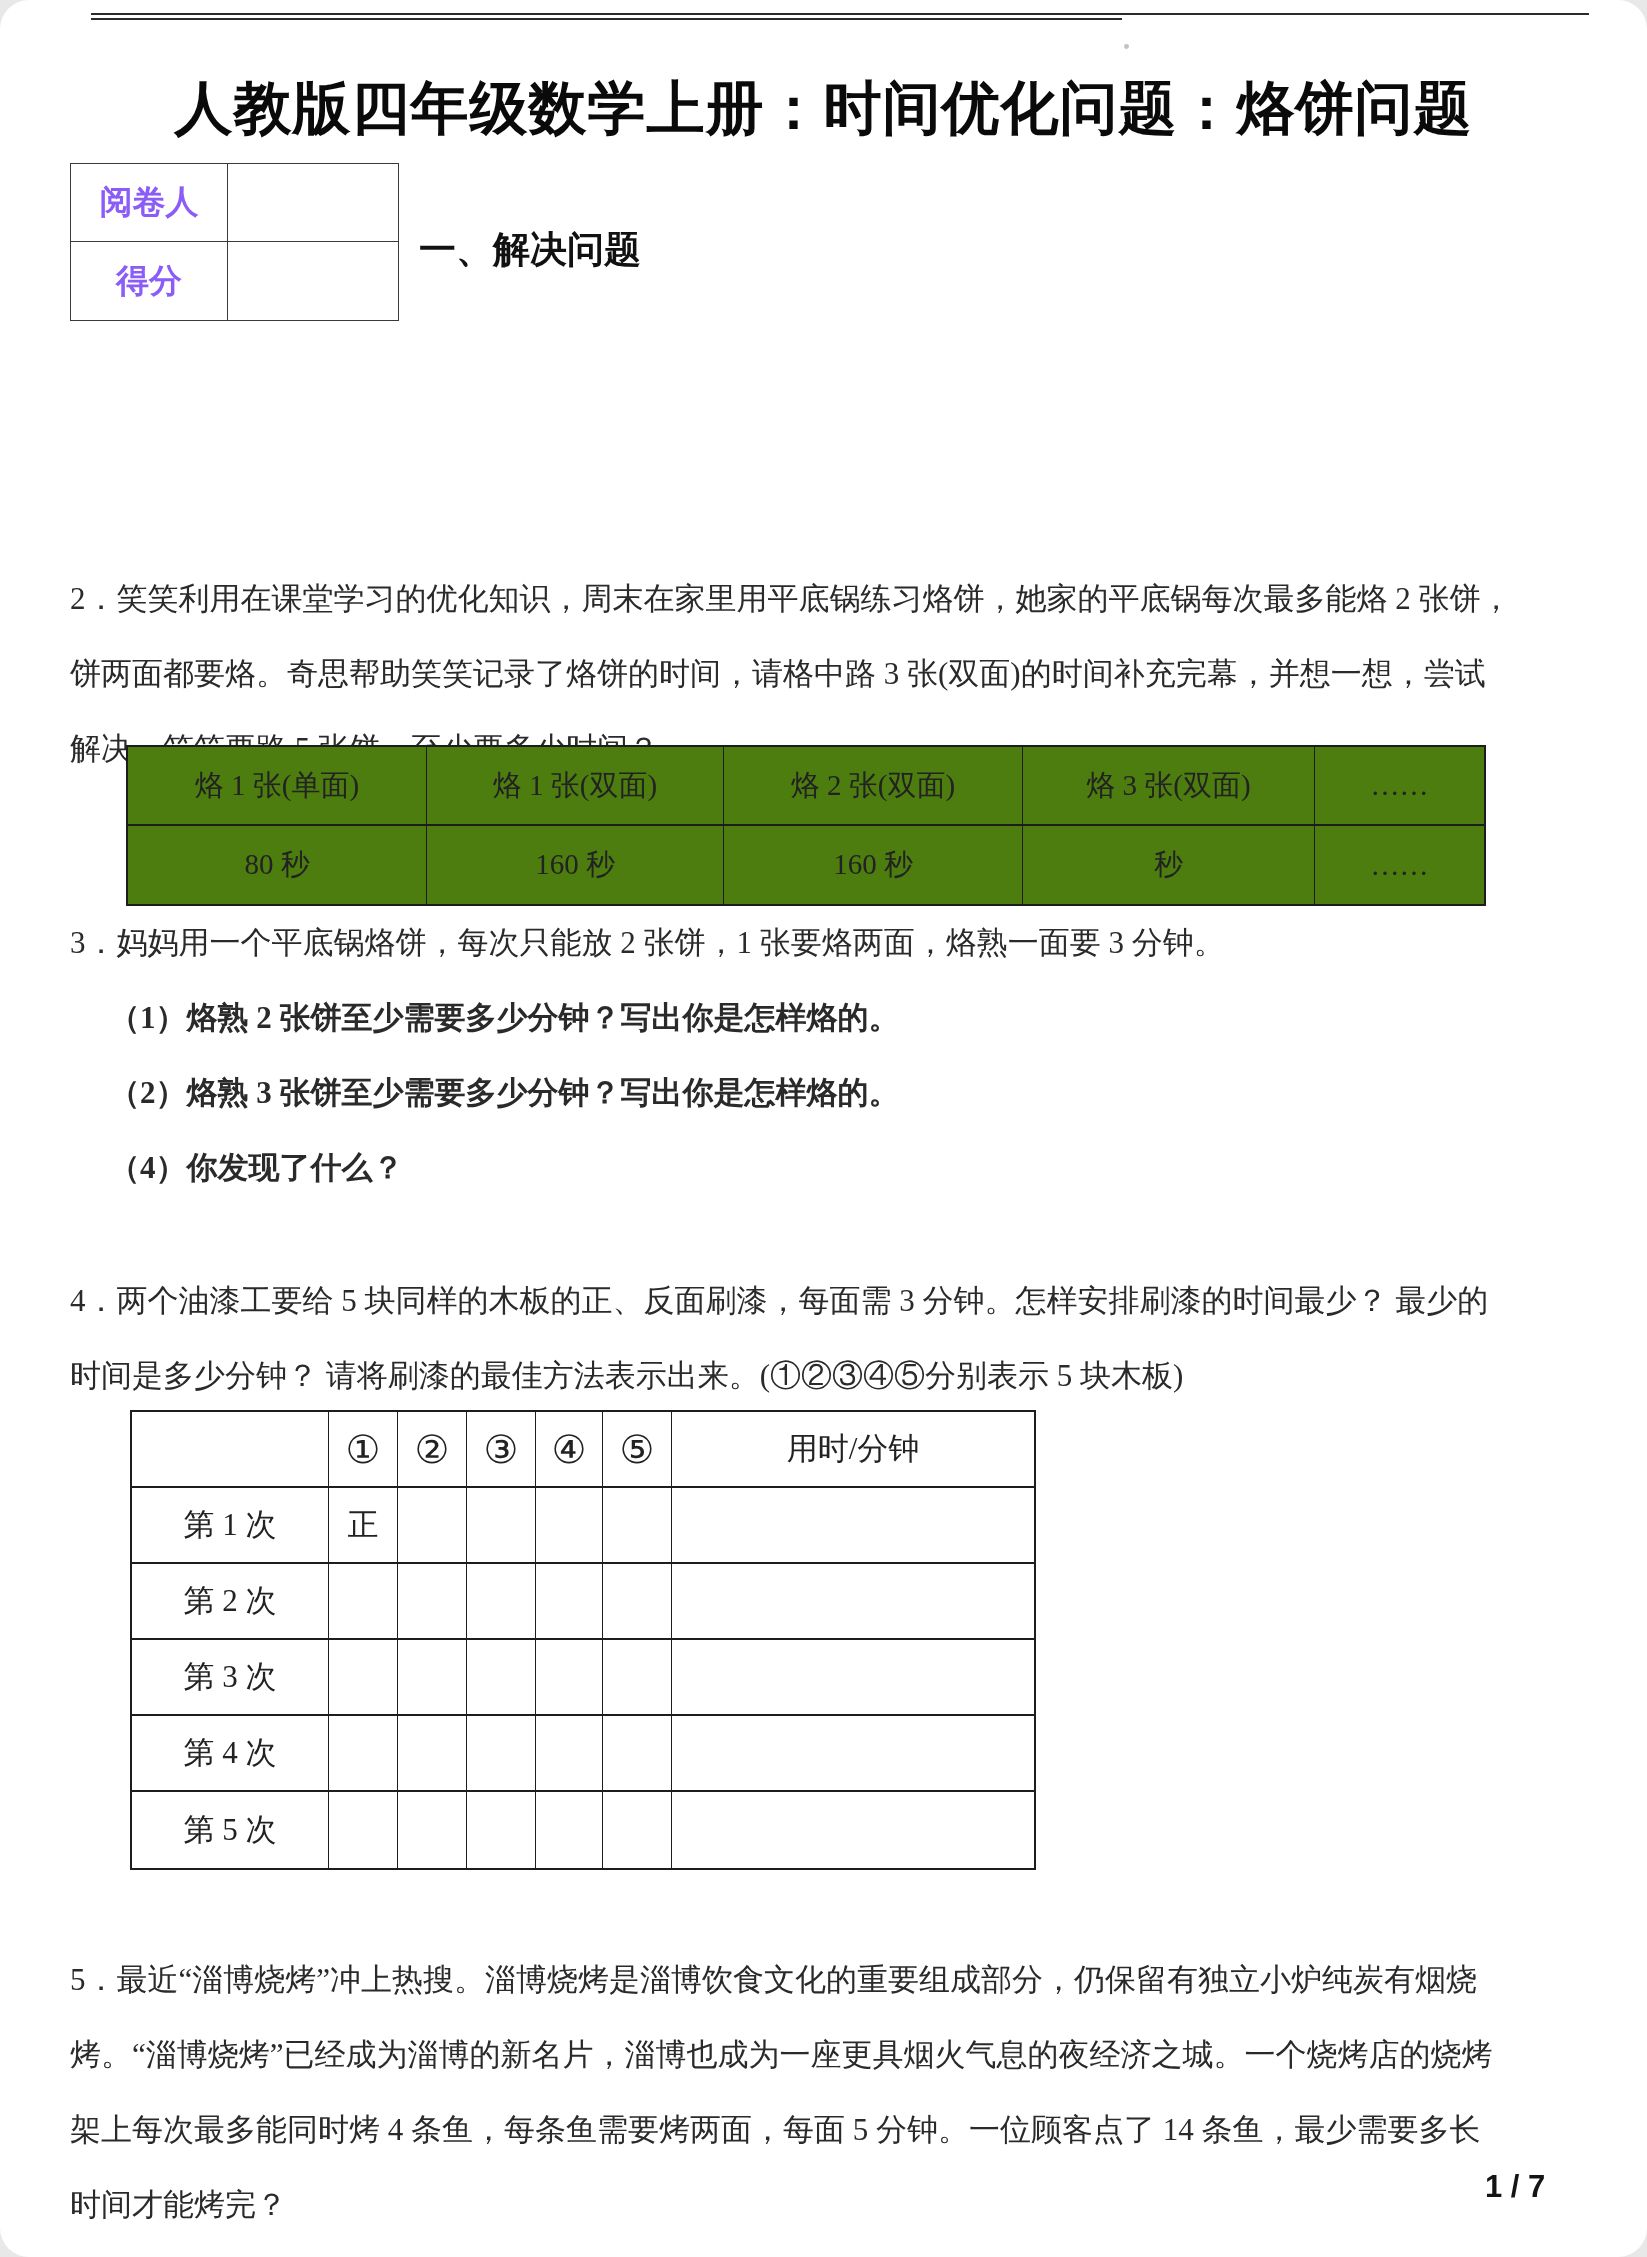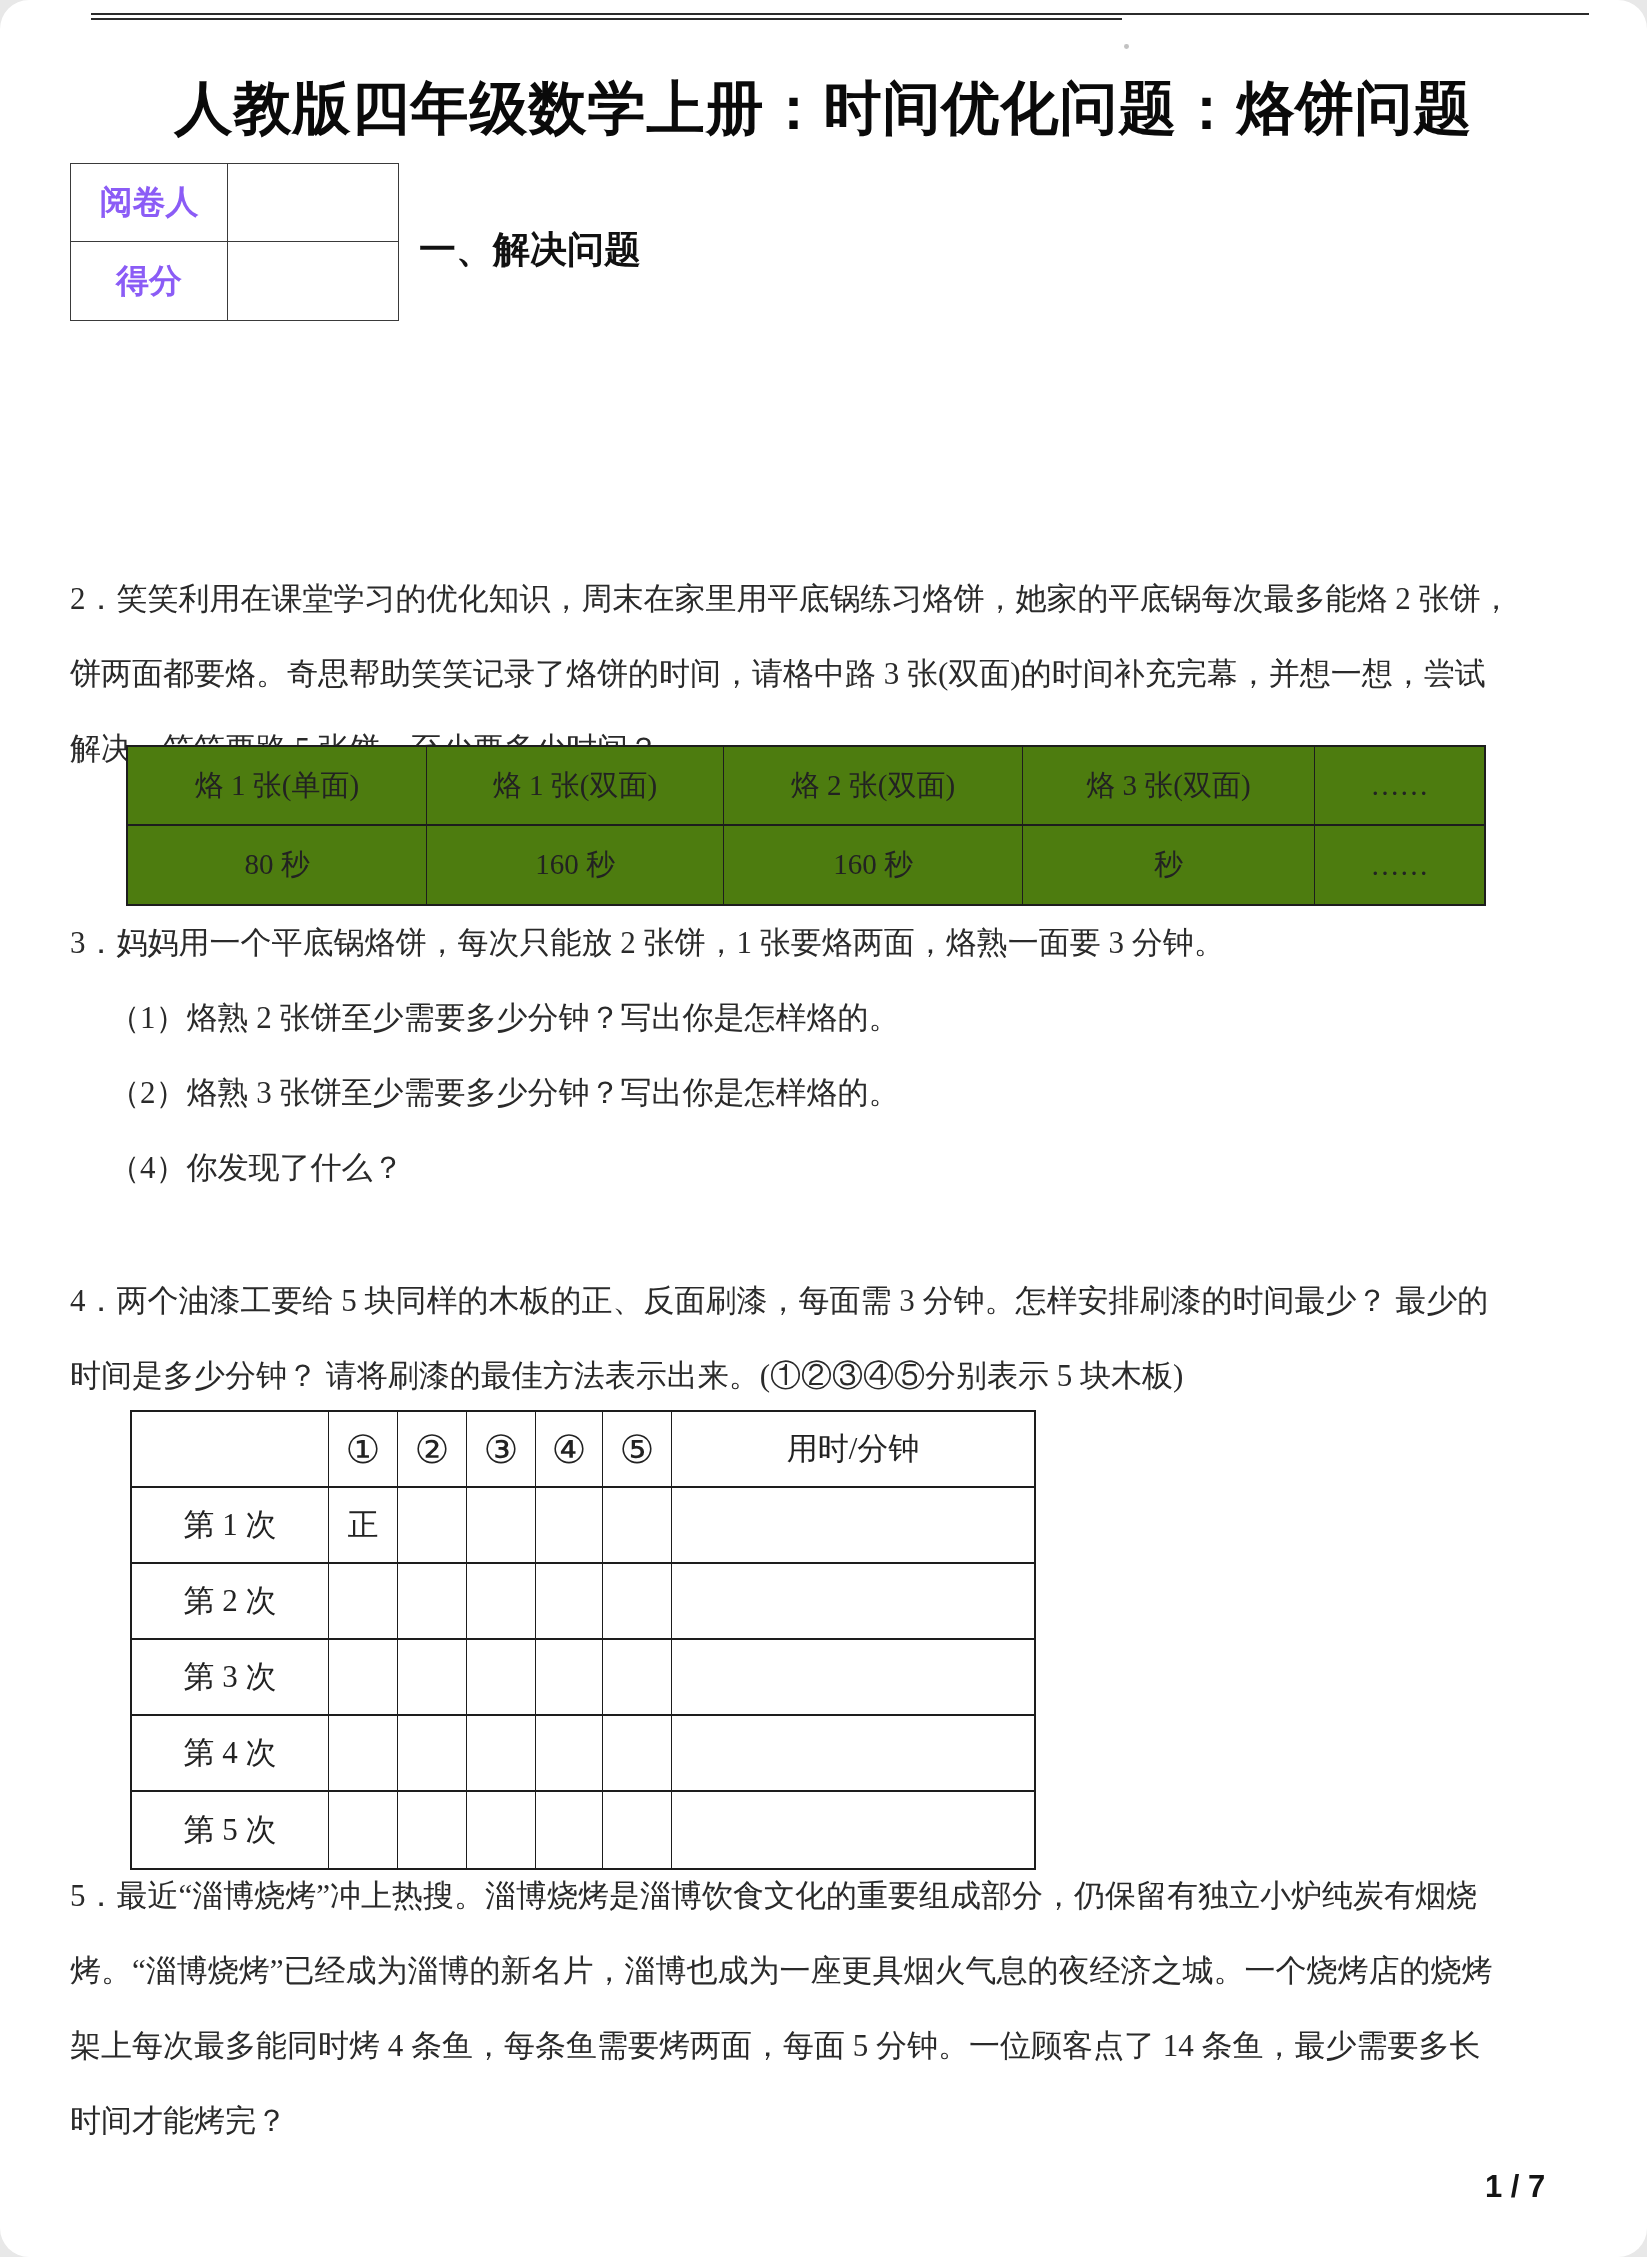--- a/index.html
+++ b/index.html
@@ -52,21 +52,21 @@
     font-family:"Liberation Sans", sans-serif;
     font-weight:bold;font-size:37px;color:#111;
     white-space:nowrap;
   }
 
   .para{
     position:absolute;left:70px;width:1524px;
     font-size:31px;color:#2a2a2a;
   }
   .para .line{line-height:75px;white-space:nowrap;}
-  .para .line.indent{padding-left:39px;}
+  .para .line.indent{padding-left:39px;font-weight:bold;}
 
   
   .q2-table{
     position:absolute;left:126px;top:745px;
     border:2.9px solid #1d1d1d;
     display:grid;
     grid-template-columns:299px 297px 299px 292px 169px;
     grid-template-rows:79px 78px;
     background:#4d7c0f;
   }
@@ -206,21 +206,21 @@
 
     <div class="tcell bottom-row">第 5 次</div>
     <div class="tcell bottom-row"></div>
     <div class="tcell bottom-row"></div>
     <div class="tcell bottom-row"></div>
     <div class="tcell bottom-row"></div>
     <div class="tcell bottom-row"></div>
     <div class="tcell bottom-row last-col"></div>
   </div>
 
-  <div class="para" style="top:1858px;">
+  <div class="para" style="top:1942px;">
     <div class="line">5．最近“淄博烧烤”冲上热搜。淄博烧烤是淄博饮食文化的重要组成部分，仍保留有独立小炉纯炭有烟烧</div>
     <div class="line">烤。“淄博烧烤”已经成为淄博的新名片，淄博也成为一座更具烟火气息的夜经济之城。一个烧烤店的烧烤</div>
     <div class="line">架上每次最多能同时烤 4 条鱼，每条鱼需要烤两面，每面 5 分钟。一位顾客点了 14 条鱼，最少需要多长</div>
     <div class="line">时间才能烤完？</div>
   </div>
 
   <div class="page-footer">1 / 7</div>
 
 </div>
 

